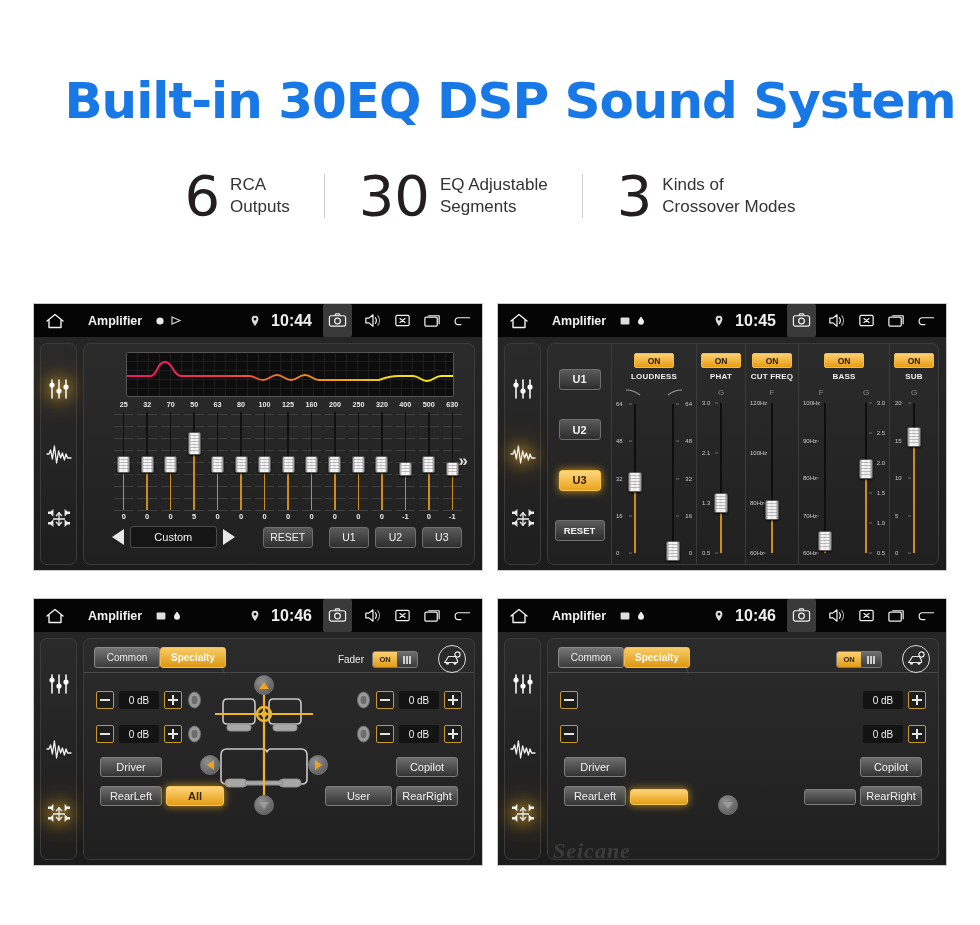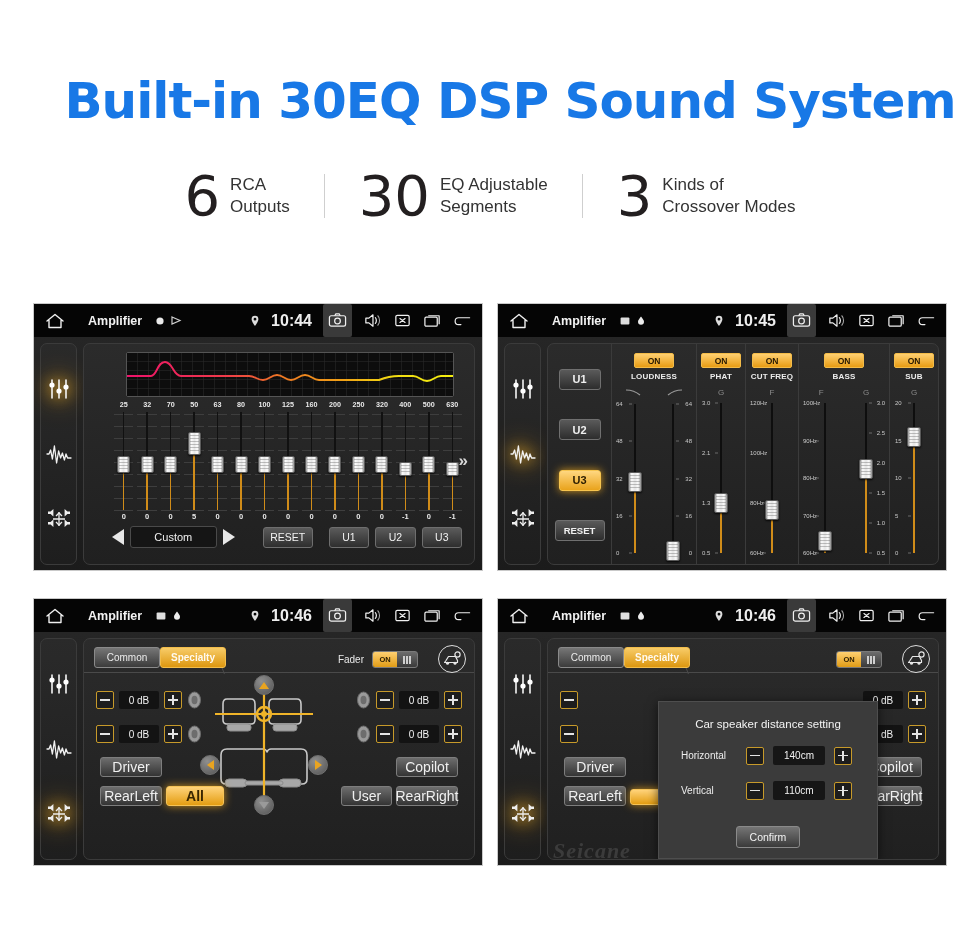--- a/index.html
+++ b/index.html
@@ -359,21 +359,21 @@
   }
   .tri { width:0; height:0; }
   .tri-u { border-left:5px solid transparent; border-right:5px solid transparent; border-bottom:7px solid #e9a420; }
   .tri-d { border-left:5px solid transparent; border-right:5px solid transparent; border-top:7px solid #9a9a9a; }
   .tri-l { border-top:5px solid transparent; border-bottom:5px solid transparent; border-right:7px solid #e9a420; }
   .tri-r { border-top:5px solid transparent; border-bottom:5px solid transparent; border-left:7px solid #e9a420; }
 
   .seatbtn {
     position: absolute; height: 20px; border-radius: 3px;
     background: linear-gradient(180deg,#6d6d6d,#343434);
-    border: 1px solid #7d7d7d; color: #f0f0f0; font-size: 14px;
+    border: 1px solid #7d7d7d; color: #f0f0f0; font-size: 11px;
     display:flex; align-items:center; justify-content:center;
   }
   .seatbtn.on {
     background: linear-gradient(180deg,#ffd37a,#e39d12);
     border-color: #f5c357; color: #3a2600; font-weight: bold;
     box-shadow: 0 0 9px rgba(240,170,30,.8);
   }
 
   
   .modal {
@@ -1266,21 +1266,21 @@
         <div class="navcirc" style="left:116px; top:116px;">
             <span class="tri tri-l"></span>
           </div>
         <div class="navcirc" style="left:224px; top:116px;">
             <span class="tri tri-r"></span>
           </div>
 
         <div class="seatbtn" style="left:16px; top:118px; width:62px;">Driver</div>
         <div class="seatbtn" style="left:16px; top:147px; width:62px;">RearLeft</div>
         <div class="seatbtn on" style="left:82px; top:147px; width:58px;">All</div>
-        <div class="seatbtn" style="right:82px; top:147px; width:51px;">User</div>
+        <div class="seatbtn" style="right:82px; top:147px; width:67px;">User</div>
         <div class="seatbtn" style="right:16px; top:118px; width:62px;">Copilot</div>
         <div class="seatbtn" style="right:16px; top:147px; width:62px;">RearRight</div>
       </div>
     </div>
   </div>
 
   <div class="screen">
     <div class="statusbar">
       <span class="sb-home">
         <svg width="22" height="18" viewBox="0 0 22 18">
@@ -1404,34 +1404,18 @@
             <span class="tri tri-d"></span>
           </div>
 
         <div class="seatbtn" style="left:16px; top:118px; width:62px;">Driver</div>
         <div class="seatbtn" style="left:16px; top:147px; width:62px;">RearLeft</div>
         <div class="seatbtn" style="right:16px; top:118px; width:62px;">Copilot</div>
         <div class="seatbtn" style="right:16px; top:147px; width:62px;">RearRight</div>
         <div class="seatbtn on" style="left:82px; top:150px; width:58px; height:16px;"></div>
         <div class="seatbtn" style="right:82px; top:150px; width:52px; height:16px;"></div>
 
-        <div class="modal">
-          <div class="modal-title">Car speaker distance setting</div>
-          <div class="modal-row">
-            <span class="modal-lbl">Horizontal</span>
-            <span class="sq"></span>
-            <span class="modal-val">140cm</span>
-            <span class="sq plus"></span>
-          </div>
-          <div class="modal-row">
-            <span class="modal-lbl">Vertical</span>
-            <span class="sq"></span>
-            <span class="modal-val">110cm</span>
-            <span class="sq plus"></span>
-          </div>
-          <div class="modal-confirm">Confirm</div>
-        </div>
       </div>
     </div>
     <div class="watermark">Seicane</div>
   </div>
 
 </div>
 
 </body></html>

